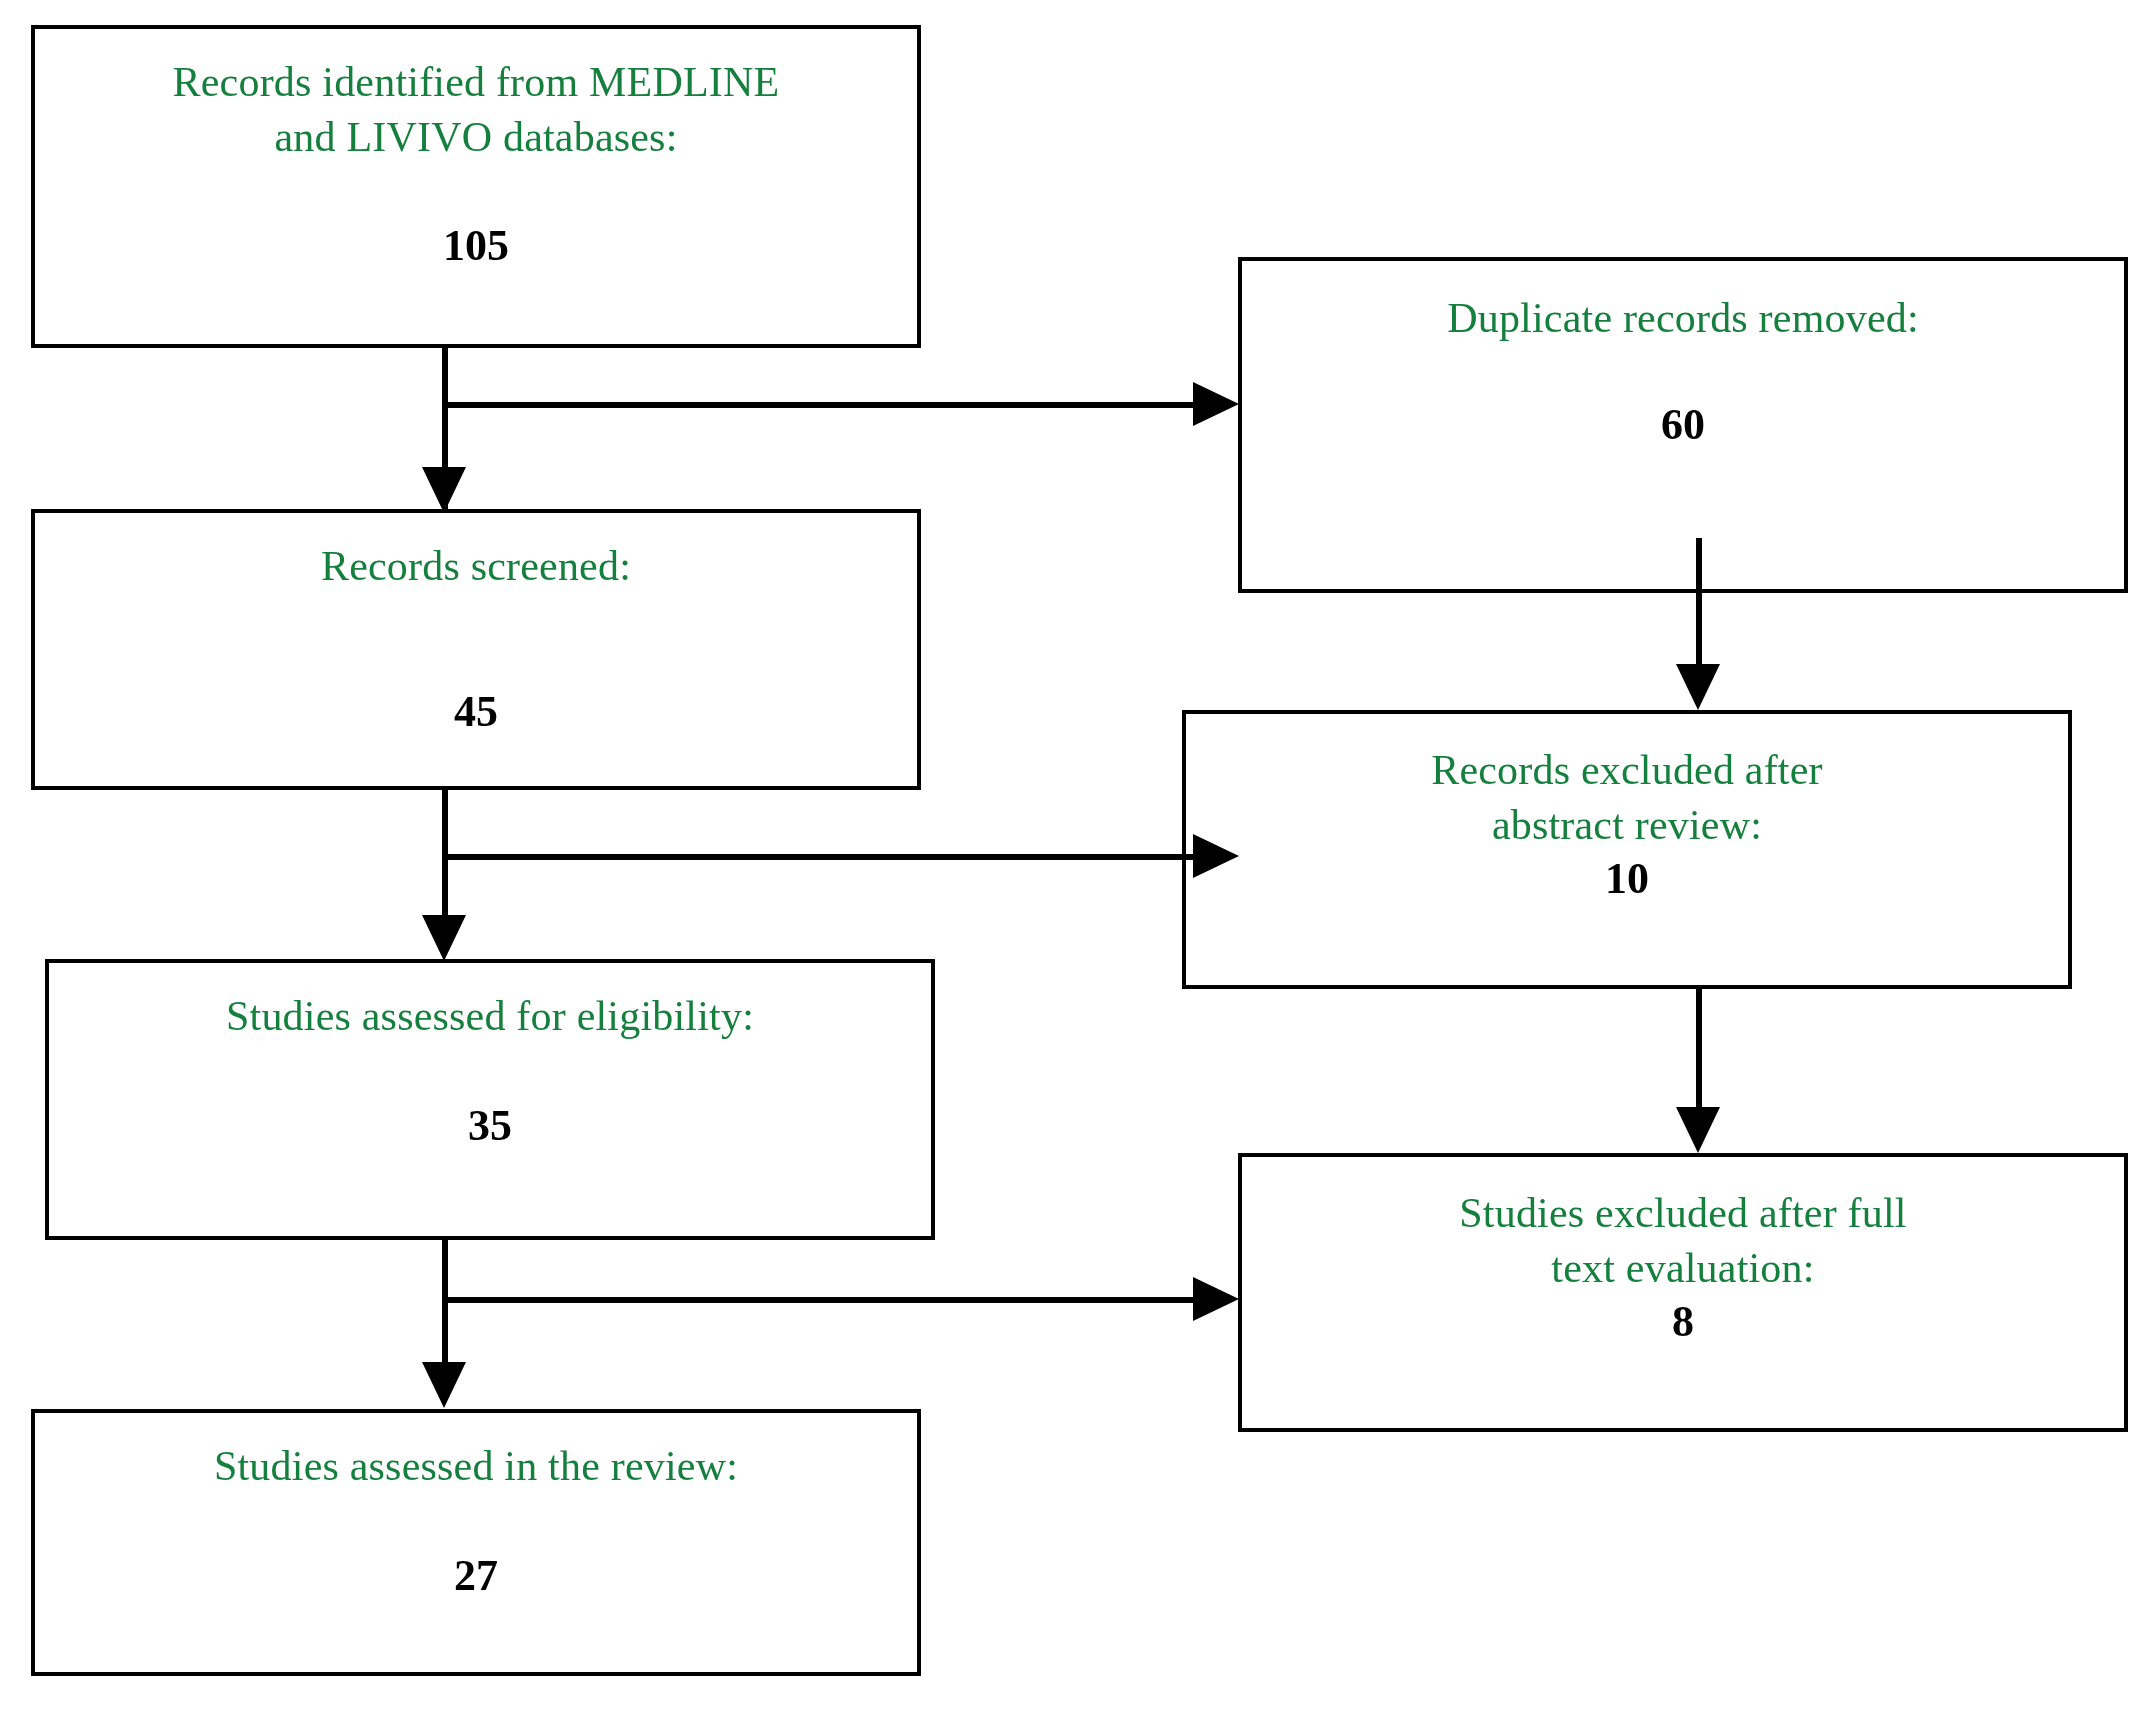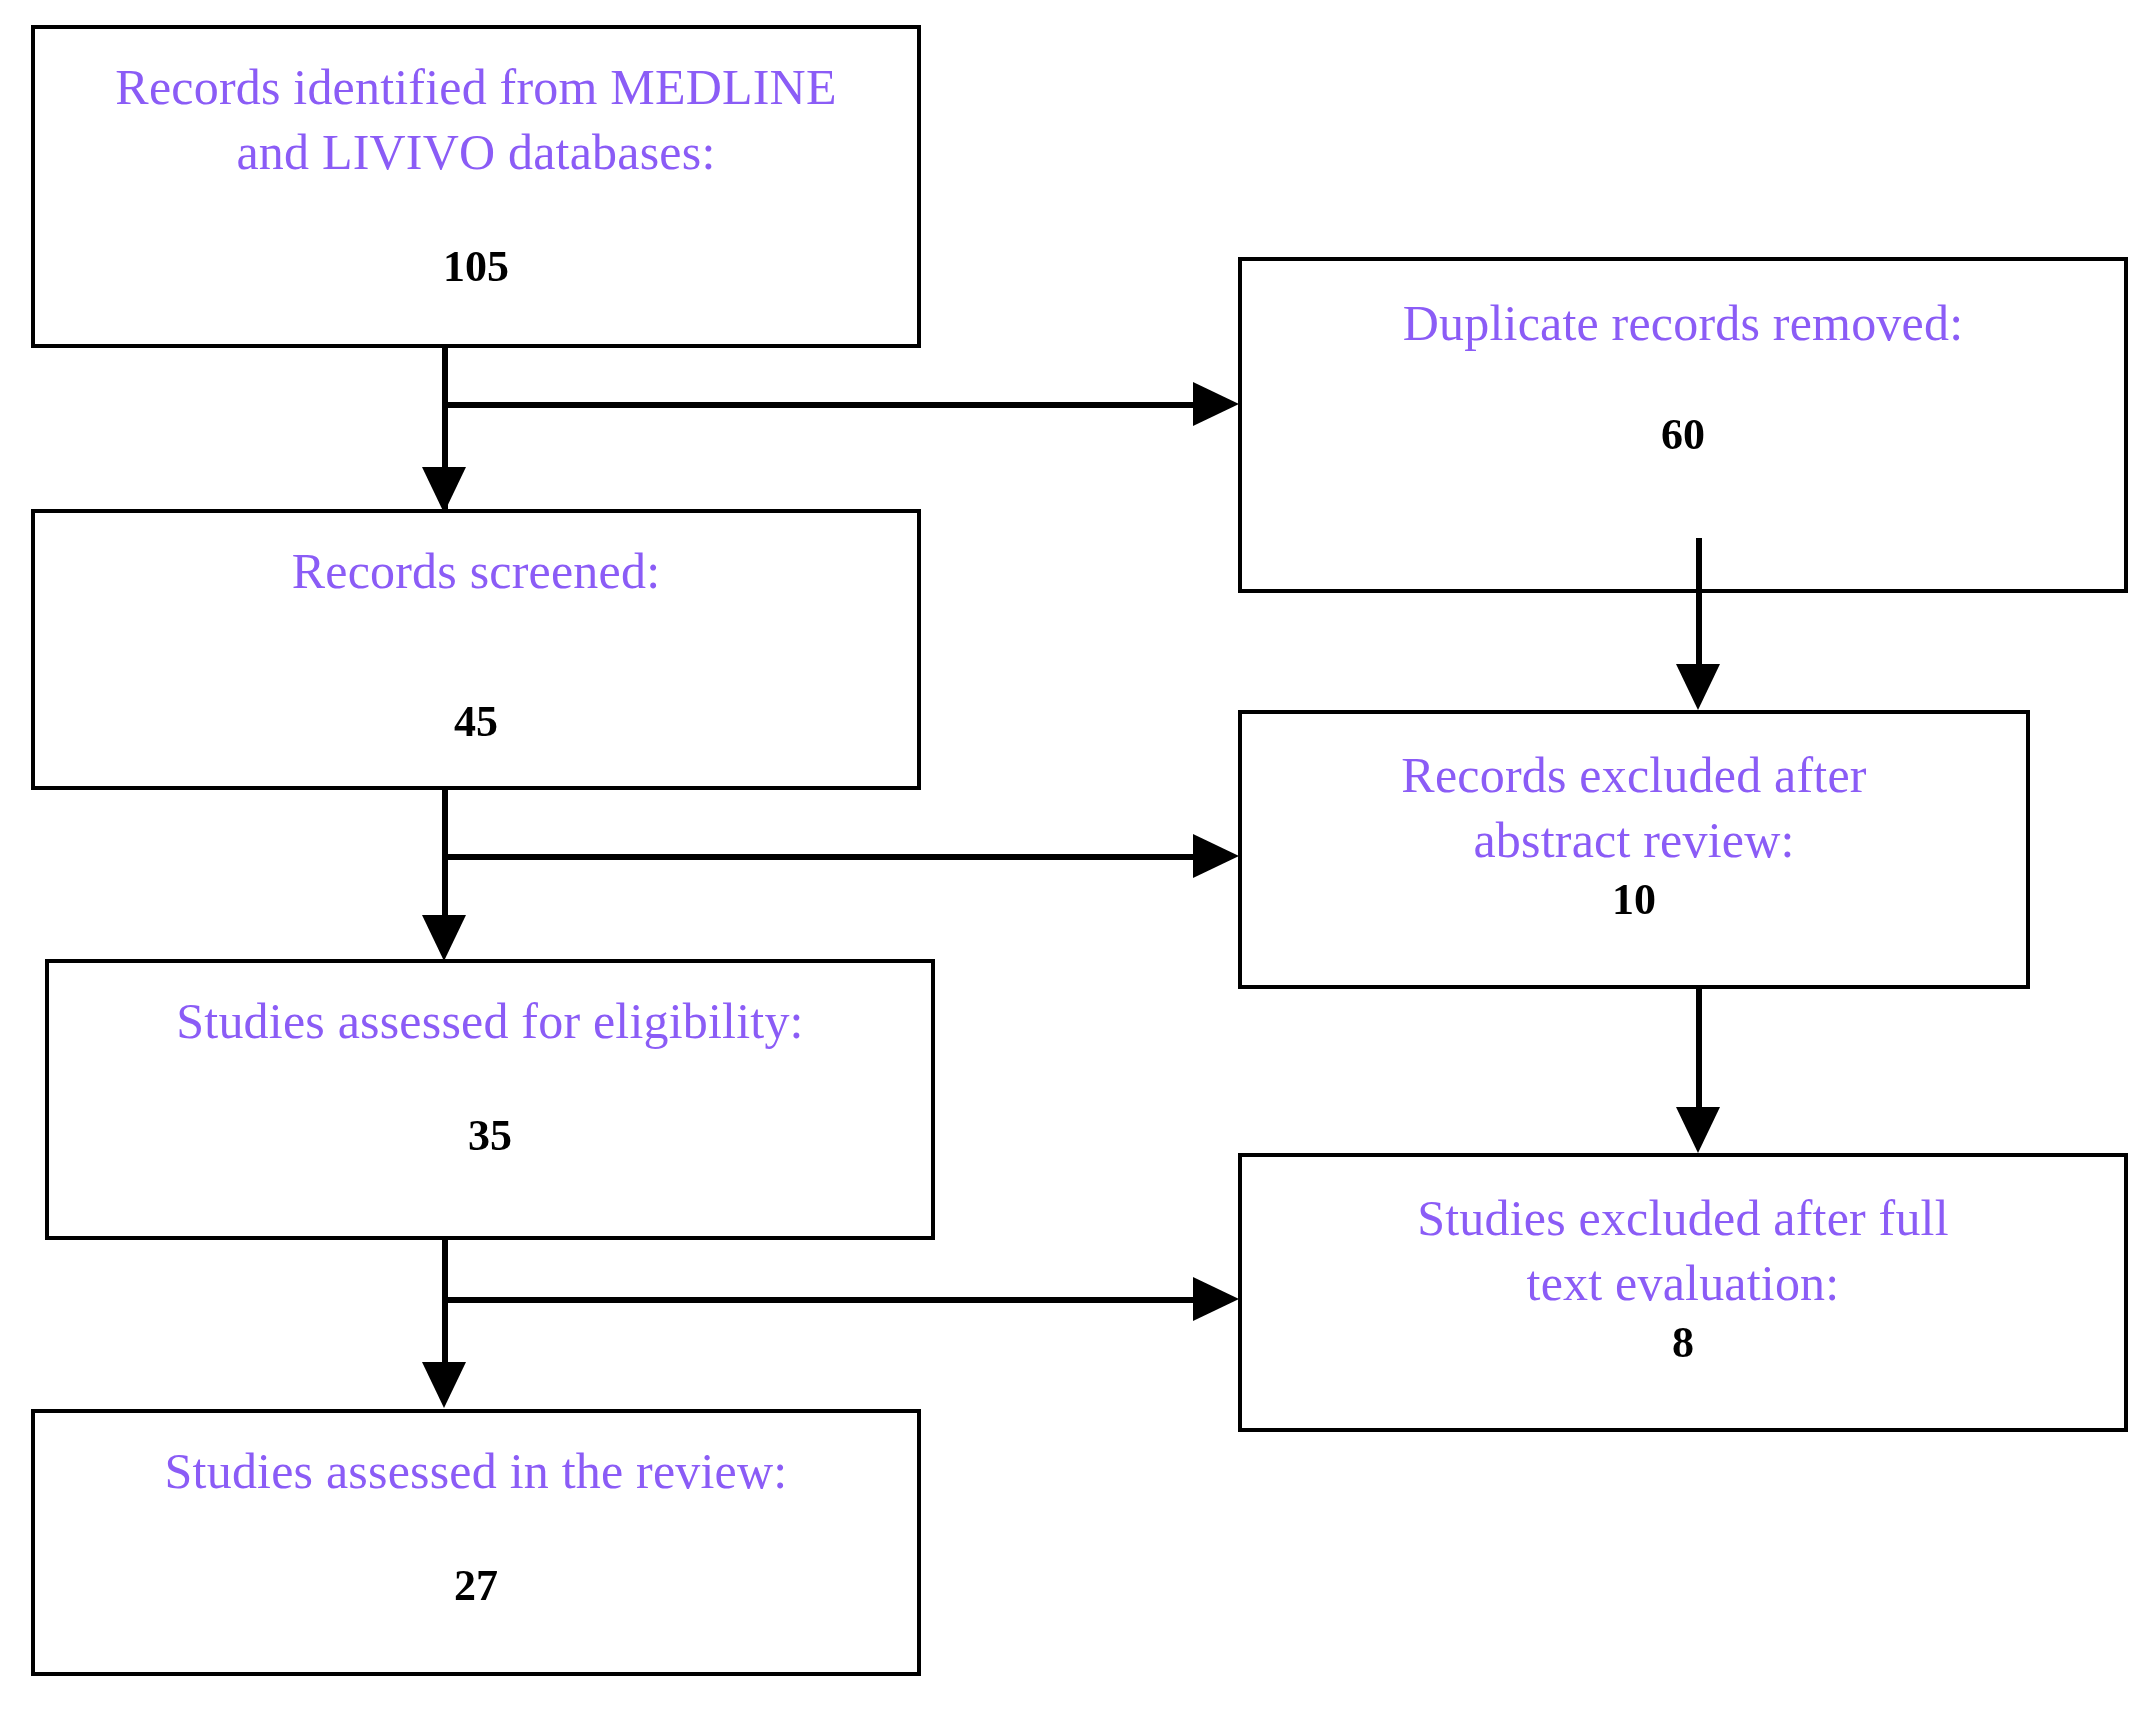--- a/index.html
+++ b/index.html
@@ -14,22 +14,22 @@
   .node{
     position:absolute;
     box-sizing:border-box;
     border:4.4px solid #000000;
     background:#ffffff;
     display:flex;
     flex-direction:column;
     align-items:center;
   }
   .node .label{
-    color:#8b5cf6;
-    font-size:50px;
+    color:#15803d;
+    font-size:42px;
     line-height:1.30;
     text-align:center;
     font-weight:400;
     white-space:pre-line;
     letter-spacing:0.2px;
   }
   .node .count{
     color:#000000;
     font-size:44px;
     font-weight:700;
@@ -87,21 +87,21 @@
   <div class="node gap-wide" style="left:31px; top:1409px; width:890px; height:267px;">
     <div class="label">Studies assessed in the review:</div>
     <div class="count">27</div>
   </div>
 
   <div class="node gap-mid" style="left:1238px; top:257px; width:890px; height:336px;">
     <div class="label">Duplicate records removed:</div>
     <div class="count">60</div>
   </div>
 
-  <div class="node gap-tight" style="left:1238px; top:710px; width:792px; height:279px;">
+  <div class="node gap-tight" style="left:1182px; top:710px; width:890px; height:279px;">
     <div class="label">Records excluded after
 abstract review:</div>
     <div class="count">10</div>
   </div>
 
   <div class="node gap-tight" style="left:1238px; top:1153px; width:890px; height:279px;">
     <div class="label">Studies excluded after full
 text evaluation:</div>
     <div class="count">8</div>
   </div>

